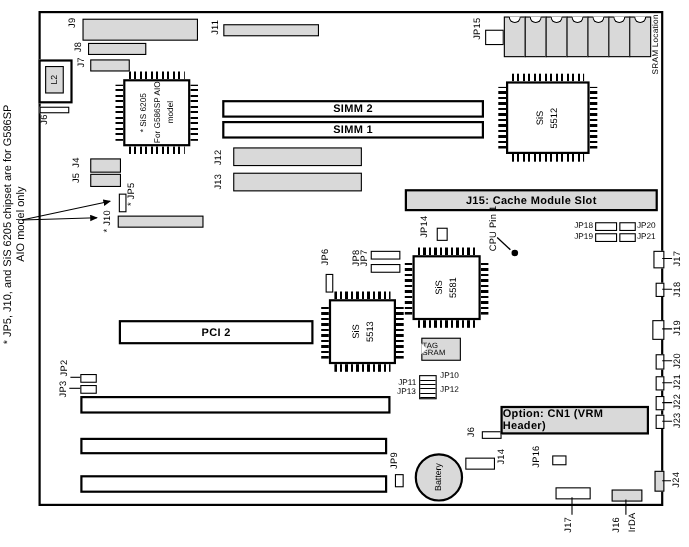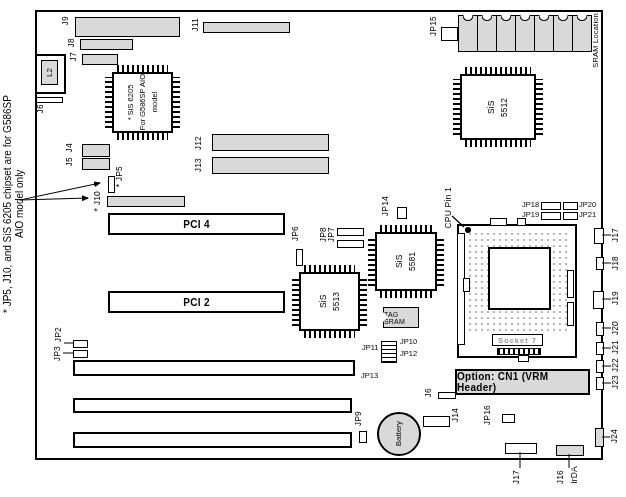--- a/index.html
+++ b/index.html
@@ -103,20 +103,26 @@
     <div class="pins pr"></div>
     <div class="body">
       <div class="vtext" style="font-size:7.5px;line-height:1.6;">
         <div>* SiS 6205</div>
         <div>For G586SP AIO</div>
         <div>model</div>
       </div>
     </div>
   </div>
 
+  <div class="slot" style="left:202px;top:91px;width:234px;height:12px;">
+      <span>SIMM 2</span>
+    </div>
+  <div class="slot" style="left:202px;top:110px;width:234px;height:12px;">
+      <span>SIMM 1</span>
+    </div>
 
   <div class="vlabel" style="left:194px;top:136px;">J12</div>
   <div class="gbar" style="left:212px;top:134px;width:115px;height:15px;"></div>
   <div class="vlabel" style="left:194px;top:158px;">J13</div>
   <div class="gbar" style="left:212px;top:157px;width:115px;height:15px;"></div>
 
   <div class="vlabel" style="left:429px;top:16px;">JP15</div>
   <div class="conn" style="left:441px;top:27px;width:15px;height:12px;"></div>
   <div id="sramrow">
     <div class="sram-chip"></div>
@@ -144,23 +150,20 @@
 
   <div class="vlabel" style="left:65px;top:143px;">J4</div>
   <div class="gbar" style="left:82px;top:144px;width:26px;height:11px;"></div>
   <div class="vlabel" style="left:65px;top:157px;">J5</div>
   <div class="gbar" style="left:82px;top:158px;width:26px;height:10px;"></div>
   <div class="conn" style="left:108px;top:176px;width:5px;height:15px;"></div>
   <div class="vlabel" style="left:115px;top:166px;">* JP5</div>
   <div class="vlabel" style="left:93px;top:191px;">* J10</div>
   <div class="gbar" style="left:107px;top:196px;width:76px;height:9px;"></div>
 
-  <div class="slot" style="left:108px;top:213px;width:173px;height:18px;">
-      <span>PCI 4</span>
-    </div>
   <div class="slot" style="left:108px;top:291px;width:173px;height:18px;text-align:center;">
       <span>PCI 2</span>
     </div>
 
   <div class="vlabel" style="left:54px;top:327px;">JP2</div>
   <div class="conn" style="left:73px;top:340px;width:13px;height:6px;"></div>
   <div class="vlabel" style="left:53px;top:346px;">JP3</div>
   <div class="conn" style="left:73px;top:350px;width:13px;height:6px;"></div>
 
   <div class="vlabel" style="left:291px;top:226px;">JP6</div>
@@ -192,49 +195,39 @@
       <div class="vtext">
         <div>SiS</div>
         <div>5581</div>
       </div>
     </div>
   </div>
 
   <div class="vlabel" style="left:381px;top:196px;">JP14</div>
   <div class="conn" style="left:397px;top:207px;width:8px;height:10px;"></div>
 
+  <div class="slot grayslot" style="left:368px;top:172px;width:226px;height:16px;">
+    <span>J15: Cache Module Slot</span>
+  </div>
 
   <div class="vlabel" style="left:444px;top:187px;">CPU Pin 1</div>
 
   <div class="hlabel" style="left:522px;top:201px;">JP18</div>
   <div class="conn" style="left:541px;top:202px;width:18px;height:6px;"></div>
   <div class="conn" style="left:563px;top:202px;width:13px;height:6px;"></div>
   <div class="hlabel" style="left:579px;top:201px;">JP20</div>
   <div class="hlabel" style="left:522px;top:211px;">JP19</div>
   <div class="conn" style="left:541px;top:212px;width:18px;height:6px;"></div>
   <div class="conn" style="left:563px;top:212px;width:13px;height:6px;"></div>
   <div class="hlabel" style="left:579px;top:211px;">JP21</div>
 
-  <div id="socket">
-    <div class="dots"></div>
-    <div class="inner"></div>
-    <div class="lever"></div>
-    <div class="lever-tab"></div>
-    <div class="tab1"></div>
-    <div class="tab2"></div>
-    <div class="rbar1"></div>
-    <div class="rbar2"></div>
-    <div class="s7">Socket 7</div>
-    <div class="teeth"></div>
-    <div class="btab"></div>
-  </div>
 
   <div id="tagsram">TAG SRAM</div>
   <div class="hlabel" style="left:362px;top:344px;">JP11</div>
-  <div class="hlabel" style="left:361px;top:372px;">JP13</div>
+  <div class="hlabel" style="left:361px;top:352px;">JP13</div>
   <div id="jpblock"></div>
   <div class="hlabel" style="left:400px;top:338px;">JP10</div>
   <div class="hlabel" style="left:400px;top:350px;">JP12</div>
 
   <div class="slot" style="left:73px;top:360px;width:278px;height:12px;"></div>
   <div class="slot" style="left:73px;top:398px;width:275px;height:11px;"></div>
   <div class="slot" style="left:73px;top:432px;width:275px;height:12px;"></div>
 
   <div class="vlabel" style="left:354px;top:411px;">JP9</div>
   <div class="conn" style="left:359px;top:431px;width:6px;height:10px;"></div>

